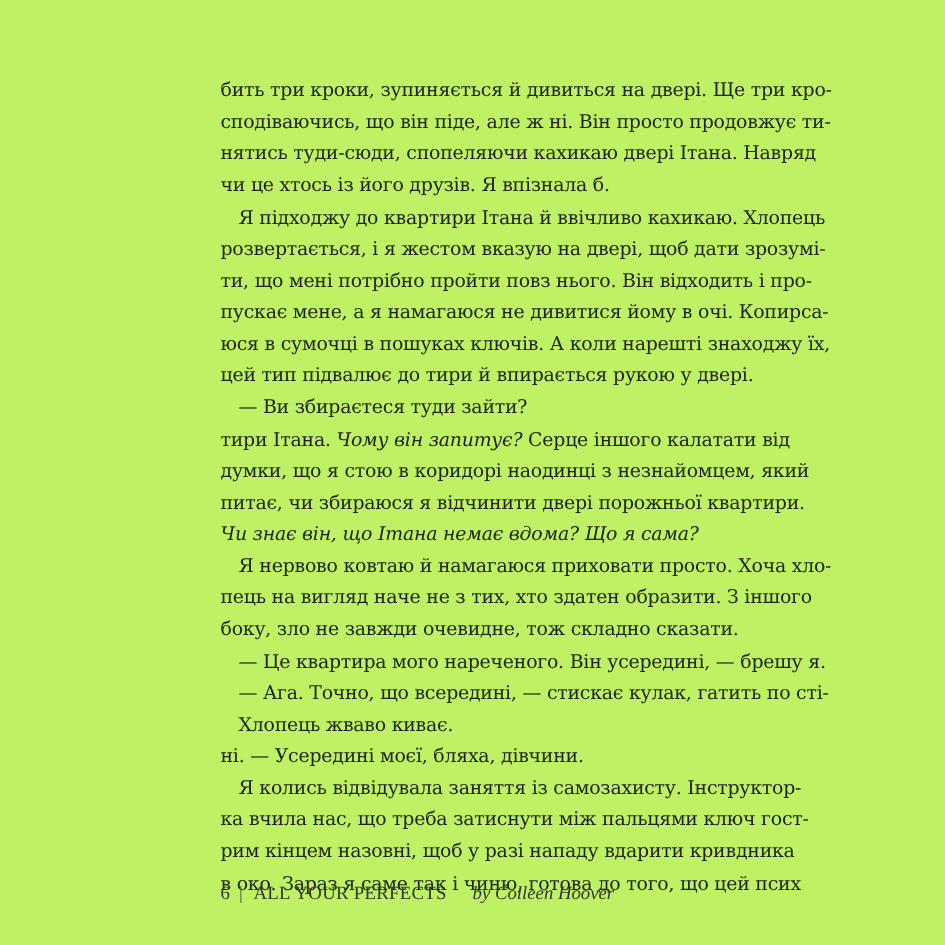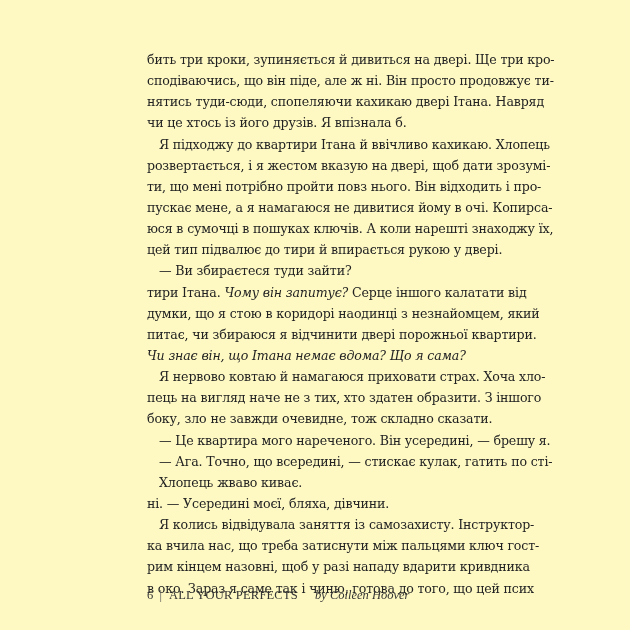--- a/index.html
+++ b/index.html
@@ -12,21 +12,21 @@
       height: 630px;
       position: relative;
       overflow: hidden;
     }
     .page {
       position: absolute;
       left: 0;
       top: 0;
       width: 630px;
       height: 630px;
-      background: #fef9c3;
+      background: #bef264;
     }
     .text-block {
       position: absolute;
       left: 147px;
       top: 49px;
       width: 337px;
       font-family: "DejaVu Serif", "Liberation Serif", serif;
       font-size: 12.6px;
       line-height: 21.15px;
       color: #222222;
@@ -75,21 +75,21 @@
       <span class="line"><span>розвертається, і я жестом вказую на двері, щоб дати зрозумі-</span></span>
       <span class="line"><span>ти, що мені потрібно пройти повз нього. Він відходить і про-</span></span>
       <span class="line"><span>пускає мене, а я намагаюся не дивитися йому в очі. Копирса-</span></span>
       <span class="line"><span>юся в сумочці в пошуках ключів. А коли нарешті знаходжу їх,</span></span>
       <span class="line last"><span>цей тип підвалює до тири й впирається рукою у двері.</span></span>
       <span class="line indent last"><span>— Ви збираєтеся туди зайти?</span></span>
       <span class="line"><span>тири Ітана. </span><span class="seg-italic">Чому він запитує?</span><span> Серце іншого калатати від</span></span>
       <span class="line"><span>думки, що я стою в коридорі наодинці з незнайомцем, який</span></span>
       <span class="line"><span>питає, чи збираюся я відчинити двері порожньої квартири.</span></span>
       <span class="line last"><span class="seg-italic">Чи знає він, що Ітана немає вдома? Що я сама?</span></span>
-      <span class="line indent"><span>Я нервово ковтаю й намагаюся приховати страх. Хоча хло-</span></span>
+      <span class="line indent"><span>Я нервово ковтаю й намагаюся приховати просто. Хоча хло-</span></span>
       <span class="line"><span>пець на вигляд наче не з тих, хто здатен образити. З іншого</span></span>
       <span class="line last"><span>боку, зло не завжди очевидне, тож складно сказати.</span></span>
       <span class="line indent"><span>— Це квартира мого нареченого. Він усередині, — брешу я.</span></span>
       <span class="line indent"><span>— Ага. Точно, що всередині, — стискає кулак, гатить по сті-</span></span>
       <span class="line indent last"><span>Хлопець жваво киває.</span></span>
       <span class="line last"><span>ні. — Усередині моєї, бляха, дівчини.</span></span>
       <span class="line indent"><span>Я колись відвідувала заняття із самозахисту. Інструктор-</span></span>
       <span class="line"><span>ка вчила нас, що треба затиснути між пальцями ключ гост-</span></span>
       <span class="line"><span>рим кінцем назовні, щоб у разі нападу вдарити кривдника</span></span>
       <span class="line"><span>в око. Зараз я саме так і чиню, готова до того, що цей псих</span></span>

